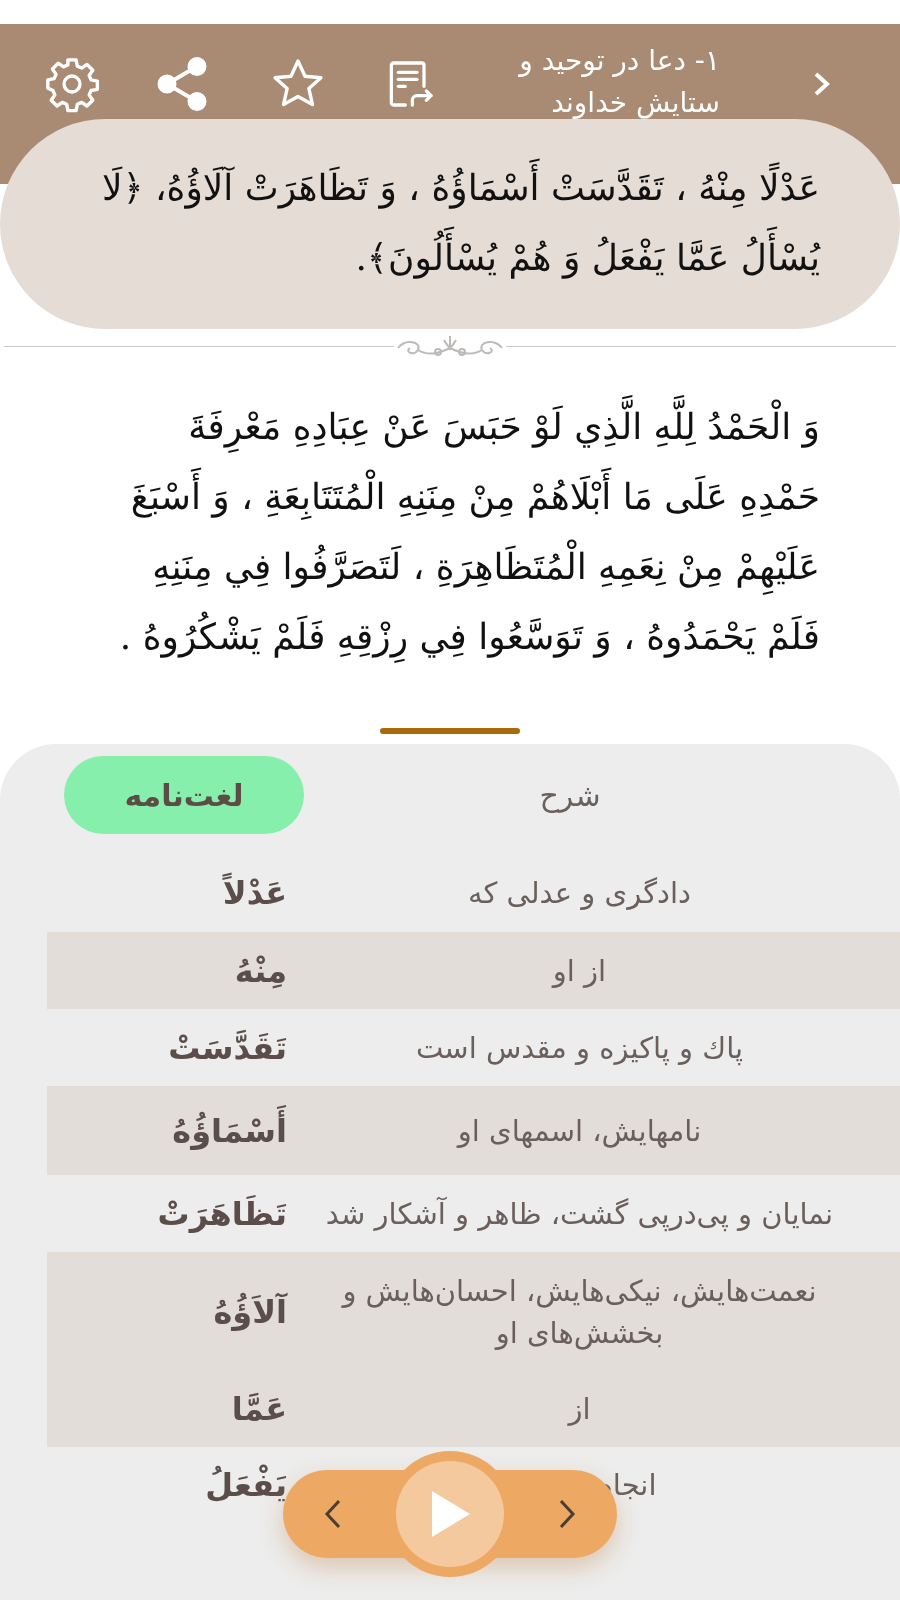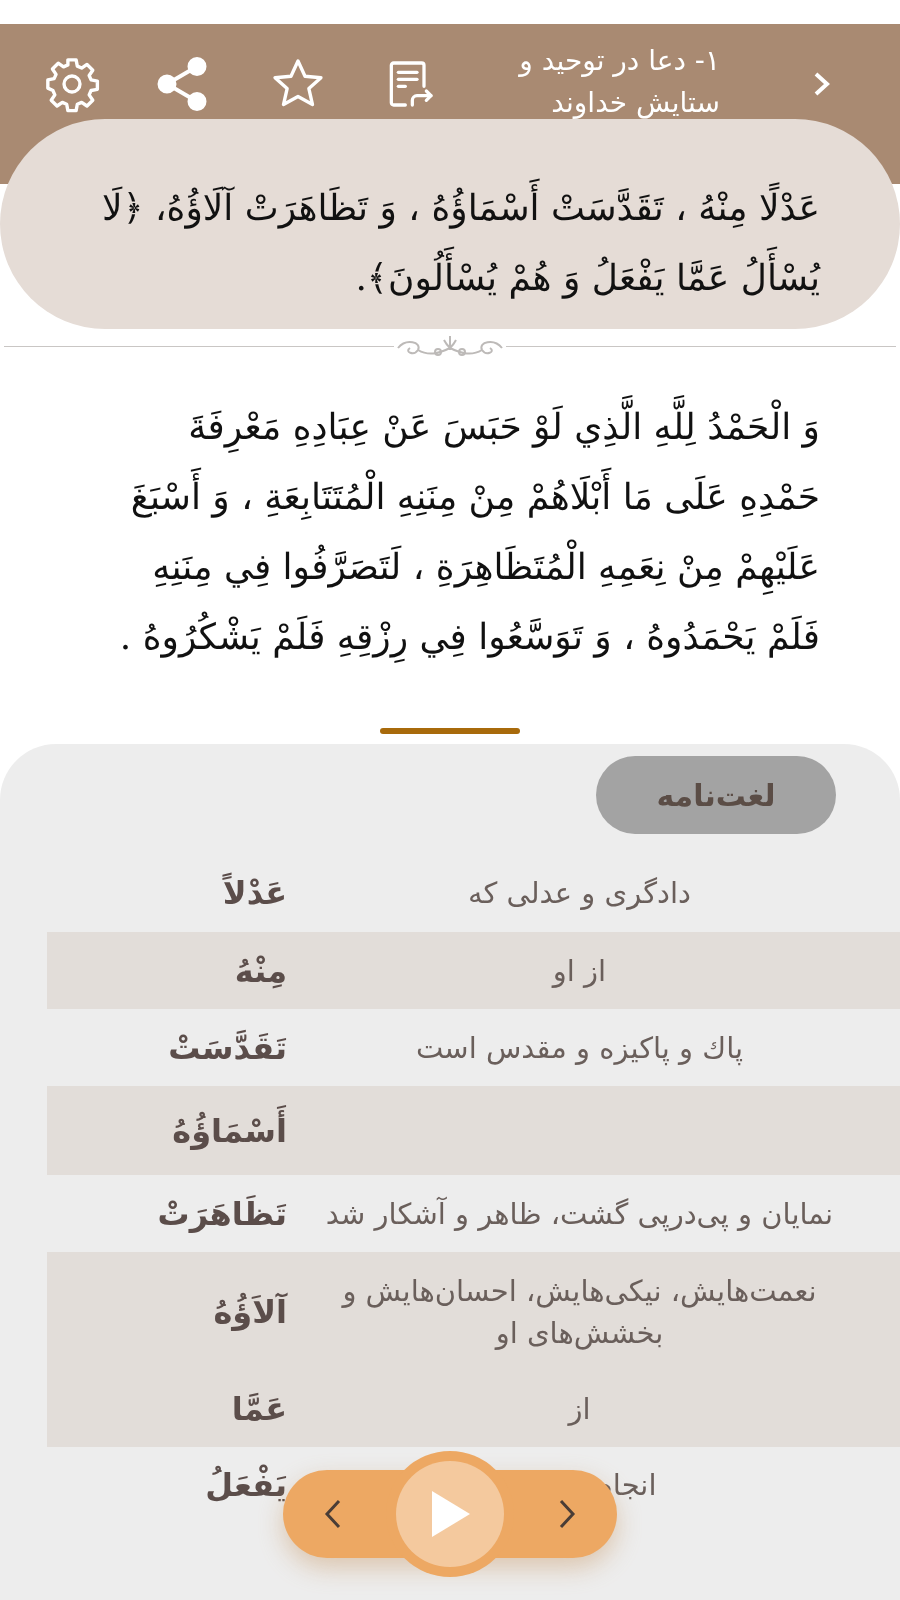--- a/index.html
+++ b/index.html
@@ -24,21 +24,21 @@
     direction: rtl; text-align: right;
     color: #ffffff; font-size: 28px; line-height: 42px;
   }
   .header .back {
     position: absolute; right: 60px; top: 40px; width: 36px; height: 40px;
     display: flex; align-items: center; justify-content: center; cursor: pointer;
   }
   .highlight {
     position: absolute; left: 0; top: 119px; width: 900px; height: 210px;
     background: #e5dcd6; border-radius: 105px;
-    direction: rtl; padding: 54px 80px 0 60px;
+    direction: rtl; padding: 34px 80px 0 60px;
     font-family: "DejaVu Serif", serif; font-size: 36px; line-height: 70px; color: #111;
   }
   .divider {
     position: absolute; left: 0; top: 330px; width: 900px; height: 32px;
   }
   .divider .line { position: absolute; top: 16px; height: 1px; background: #c9c6c4; }
   .arabic {
     position: absolute; left: 100px; top: 392px; width: 720px; height: 326px;
     overflow: hidden; direction: rtl; text-align: right;
     font-family: "DejaVu Serif", serif; font-size: 36px; line-height: 70px; color: #111;
@@ -54,21 +54,21 @@
   .tabs {
     position: absolute; left: 0; top: 12px; width: 900px; height: 78px;
     display: flex; flex-direction: row-reverse; align-items: center;
     padding: 0 64px;
   }
   .tab {
     flex: 1; height: 78px; display: flex; align-items: center; justify-content: center;
     font-size: 30px; color: #6a605c; cursor: pointer; direction: rtl;
   }
   .tab.active {
-    background: #a3a3a3; border-radius: 39px; color: #5b4d46; font-weight: bold;
+    background: #86efac; border-radius: 39px; color: #5b4d46; font-weight: bold;
     flex: 0 0 240px; margin-left: 0;
   }
   .gloss {
     position: absolute; left: 0; top: 110px; width: 900px;
   }
   .row {
     display: flex; flex-direction: row-reverse; align-items: center;
     width: 900px; direction: rtl; padding: 20px 0; margin-left: 47px;
   }
   .row.alt { background: #e2ddd9; }
@@ -155,38 +155,40 @@
       <circle cx="68" cy="20" r="3"></circle>
     </svg>
 </div>
 
 <div class="arabic">وَ الْحَمْدُ لِلَّهِ الَّذِي لَوْ حَبَسَ عَنْ عِبَادِهِ مَعْرِفَةَ حَمْدِهِ عَلَى مَا أَبْلَاهُمْ مِنْ مِنَنِهِ الْمُتَتَابِعَةِ ، وَ أَسْبَغَ عَلَيْهِمْ مِنْ نِعَمِهِ الْمُتَظَاهِرَةِ ، لَتَصَرَّفُوا فِي مِنَنِهِ فَلَمْ يَحْمَدُوهُ ، وَ تَوَسَّعُوا فِي رِزْقِهِ فَلَمْ يَشْكُرُوهُ .</div>
 
 <div class="drag-handle"></div>
 
 <div class="panel">
   <div class="tabs">
+    <div class="tab">شرح</div>
     <div class="tab active">لغت‌نامه</div>
   </div>
 
   <div class="gloss">
     <div class="row" style="height:78px">
       <div class="word">عَدْلاً</div>
       <div class="meaning">دادگری و عدلی که</div>
     </div>
     <div class="row alt" style="height:77px">
       <div class="word">مِنْهُ</div>
       <div class="meaning">از او</div>
     </div>
     <div class="row" style="height:77px">
       <div class="word">تَقَدَّسَتْ</div>
       <div class="meaning">پاك و پاكیزه و مقدس است</div>
     </div>
     <div class="row alt" style="height:89px">
       <div class="word">أَسْمَاؤُهُ</div>
+      <div class="meaning">نامهایش، اسمهای او</div>
     </div>
     <div class="row" style="height:77px">
       <div class="word">تَظَاهَرَتْ</div>
       <div class="meaning">نمایان و پی‌درپی گشت، ظاهر و آشکار شد</div>
     </div>
     <div class="row alt" style="height:119px">
       <div class="word">آلاَؤُهُ</div>
       <div class="meaning">نعمت‌هایش، نیکی‌هایش، احسان‌هایش و بخشش‌های او</div>
     </div>
     <div class="row alt" style="height:76px">

